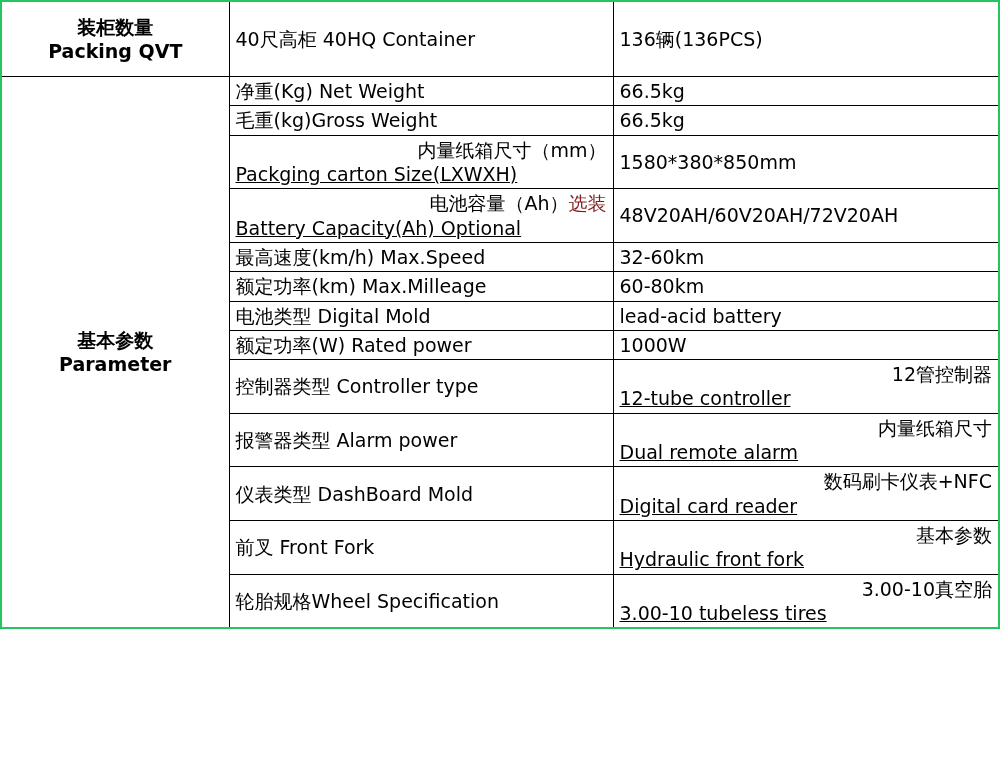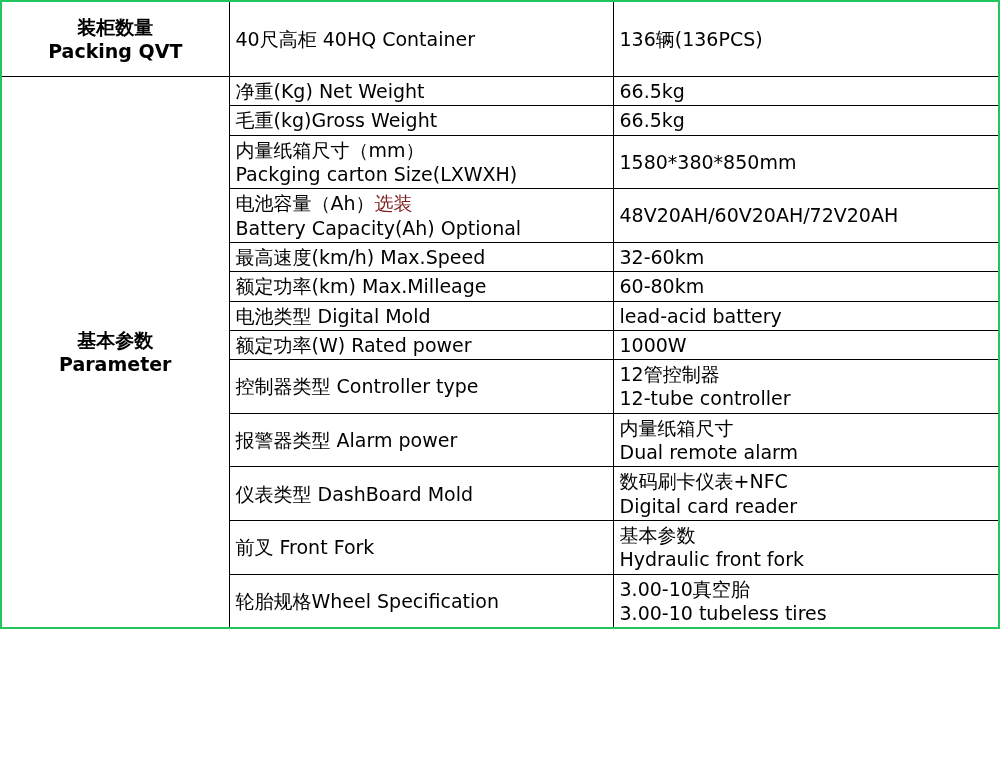--- a/index.html
+++ b/index.html
@@ -33,22 +33,22 @@
 
   .rowhead {
     text-align: center;
     font-weight: bold;
     font-size: 22px;
     line-height: 1.35;
   }
   .rowhead .l1 { display: block; }
   .rowhead .l2 { display: block; }
 
-  .cell-2line .l1 { display: block; }
-  .cell-2line .l2 { display: block; }
+  .cell-2line .l1 { display: block; text-align: right; }
+  .cell-2line .l2 { display: block; text-decoration: underline; }
 
   .optional {
     color: #7f1d1d;
     font-weight: normal;
   }
   .nowrap { white-space: nowrap; }
   td.name { padding-left: 8px; }
   td.value { padding-left: 8px; }
 </style>
 </head>

